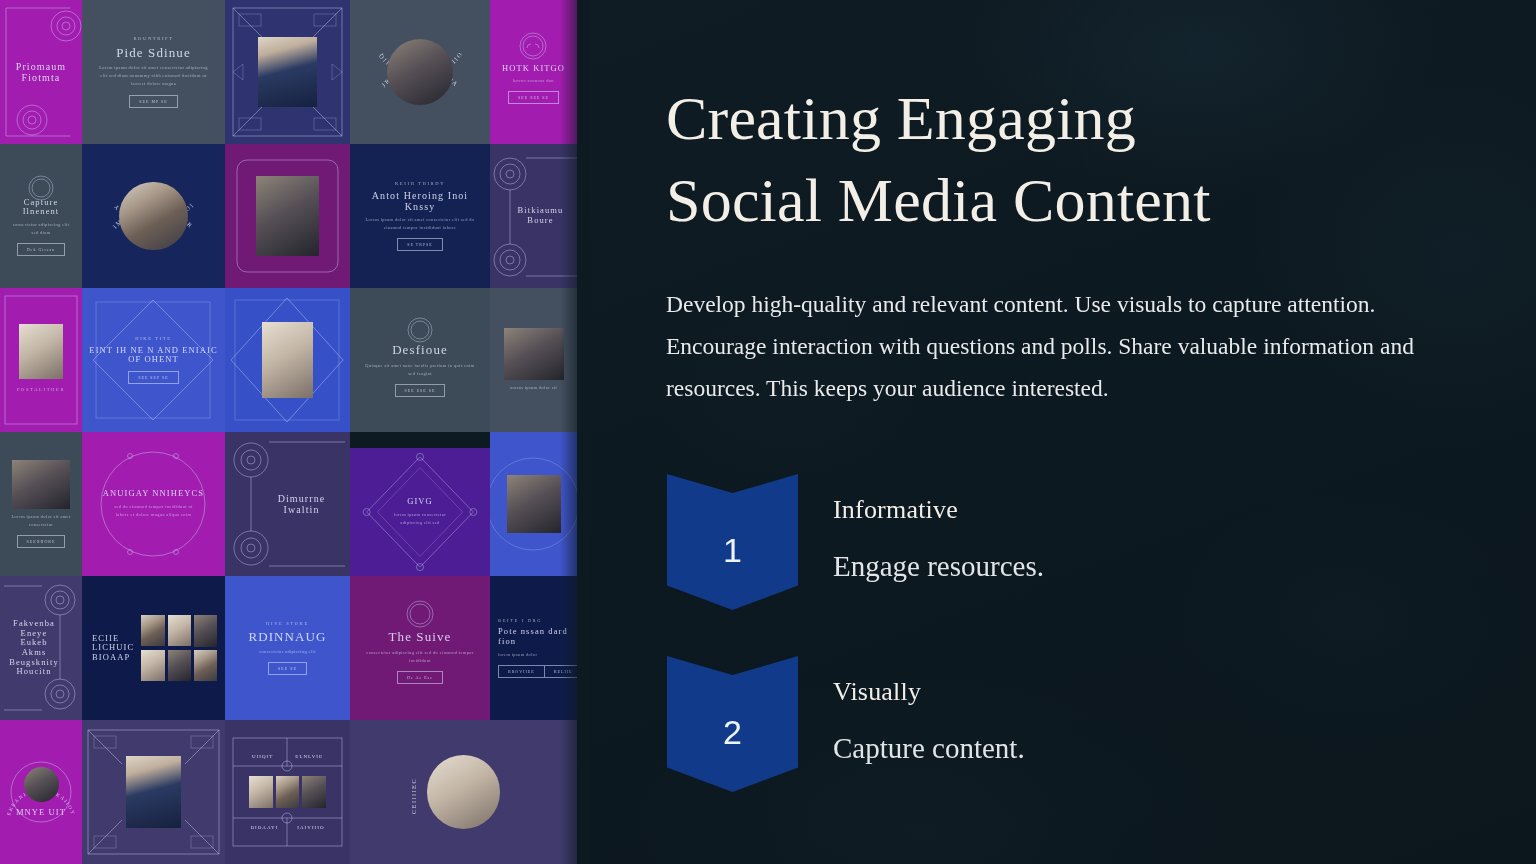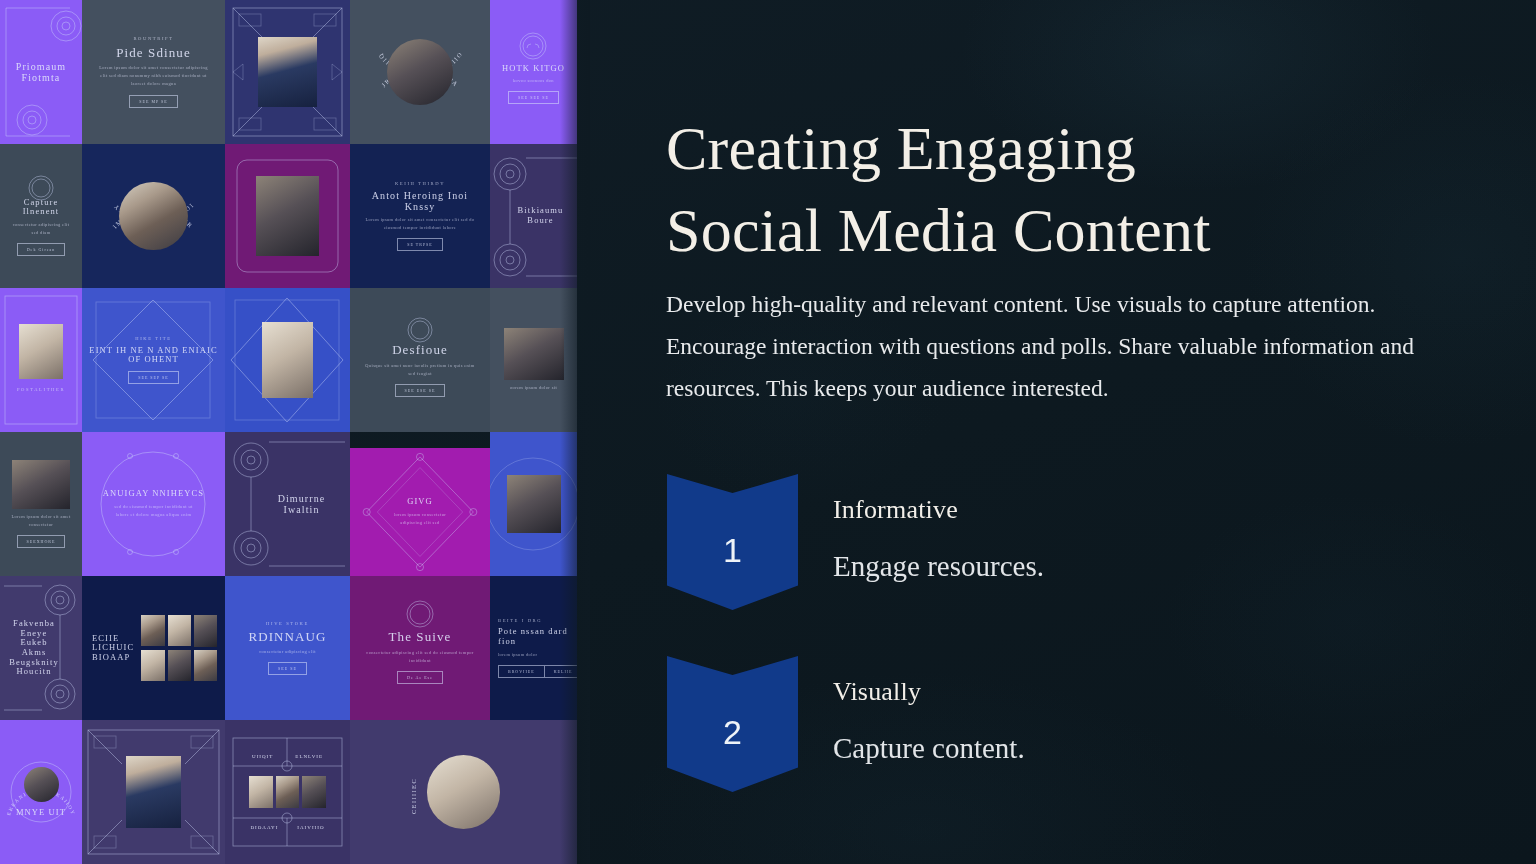--- a/index.html
+++ b/index.html
@@ -36,33 +36,33 @@
     overflow:hidden;
   }
   .tile{
     position:relative; overflow:hidden;
     display:flex; flex-direction:column;
     align-items:center; justify-content:center;
     padding:7px 6px;
   }
 
   
-  .c-royal  { background:#8b5cf6; }
+  .c-royal  { background:#a21caf; }
   .c-royal2 { background:#701a75; }
   .c-slate  { background:#44505f; }
   .c-slate2 { background:#3d4a58; }
   .c-navy   { background:#16265c; }
   .c-navy2  { background:#132253; }
   .c-deep   { background:#0e1b4a; }
   .c-indigo { background:#2f3470; }
   .c-plum   { background:#3a3366; }
   .c-plum2  { background:#413a6d; }
   .c-blue   { background:#3f55cc; }
   .c-blue2  { background:#3650c7; }
-  .c-dusk   { background:#a21caf;margin-top:16px; }
+  .c-dusk   { background:#4c1d95;margin-top:16px; }
 
   
   .tx{ color:rgba(226,230,250,.88); text-align:center; line-height:1.12;
        filter:blur(.35px); letter-spacing:.4px; }
   .tx-title{ font-size:13px; letter-spacing:1.1px; filter:blur(.5px); }
   .tx-title.sm{ font-size:10px; }
   .tx-title.xs{ font-size:8.5px; }
   .tx-kicker{ font-size:4.6px; letter-spacing:1.6px; opacity:.72;
               text-transform:uppercase; margin-bottom:4px; filter:blur(.45px); }
   .tx-body{ font-size:4.4px; line-height:1.85; opacity:.68; margin-top:4px;
@@ -100,21 +100,21 @@
     pointer-events:none;
   }
 
   
   .content{
     position:absolute; left:666px; top:0; width:800px; height:864px;
   }
   .title{
     position:absolute; top:78px; left:0; width:740px;
     font-size:62px; line-height:1.32; color:#f3efe7;
-    font-weight:400; letter-spacing:.2px;margin-top:30px;
+    font-weight:400; letter-spacing:.2px;
   }
   .paragraph{
     position:absolute; top:284px; left:0; width:770px;
     font-size:23.5px; line-height:1.78; color:#e8eaec;
     font-weight:400;
   }
 
   .steps{ position:absolute; top:474px; left:0; width:780px; }
   .step{ position:relative; height:160px; }
   .step + .step{ margin-top:22px; }

